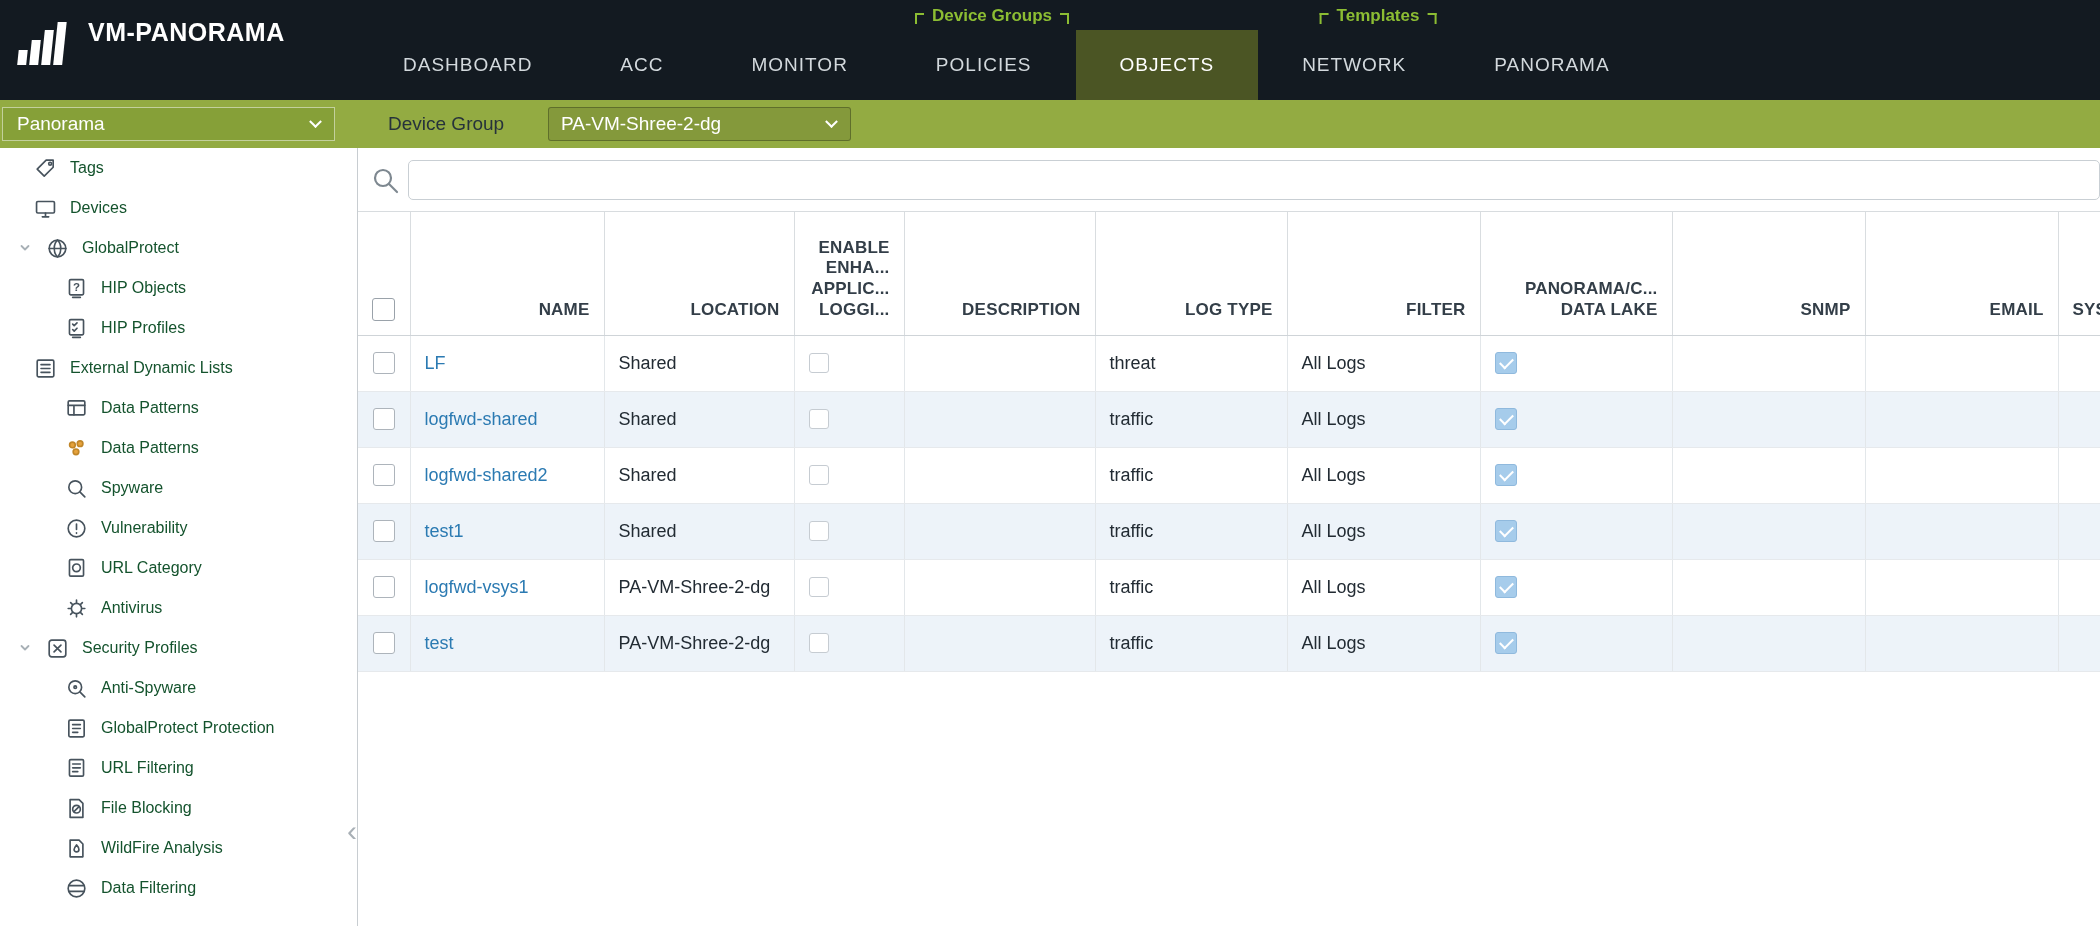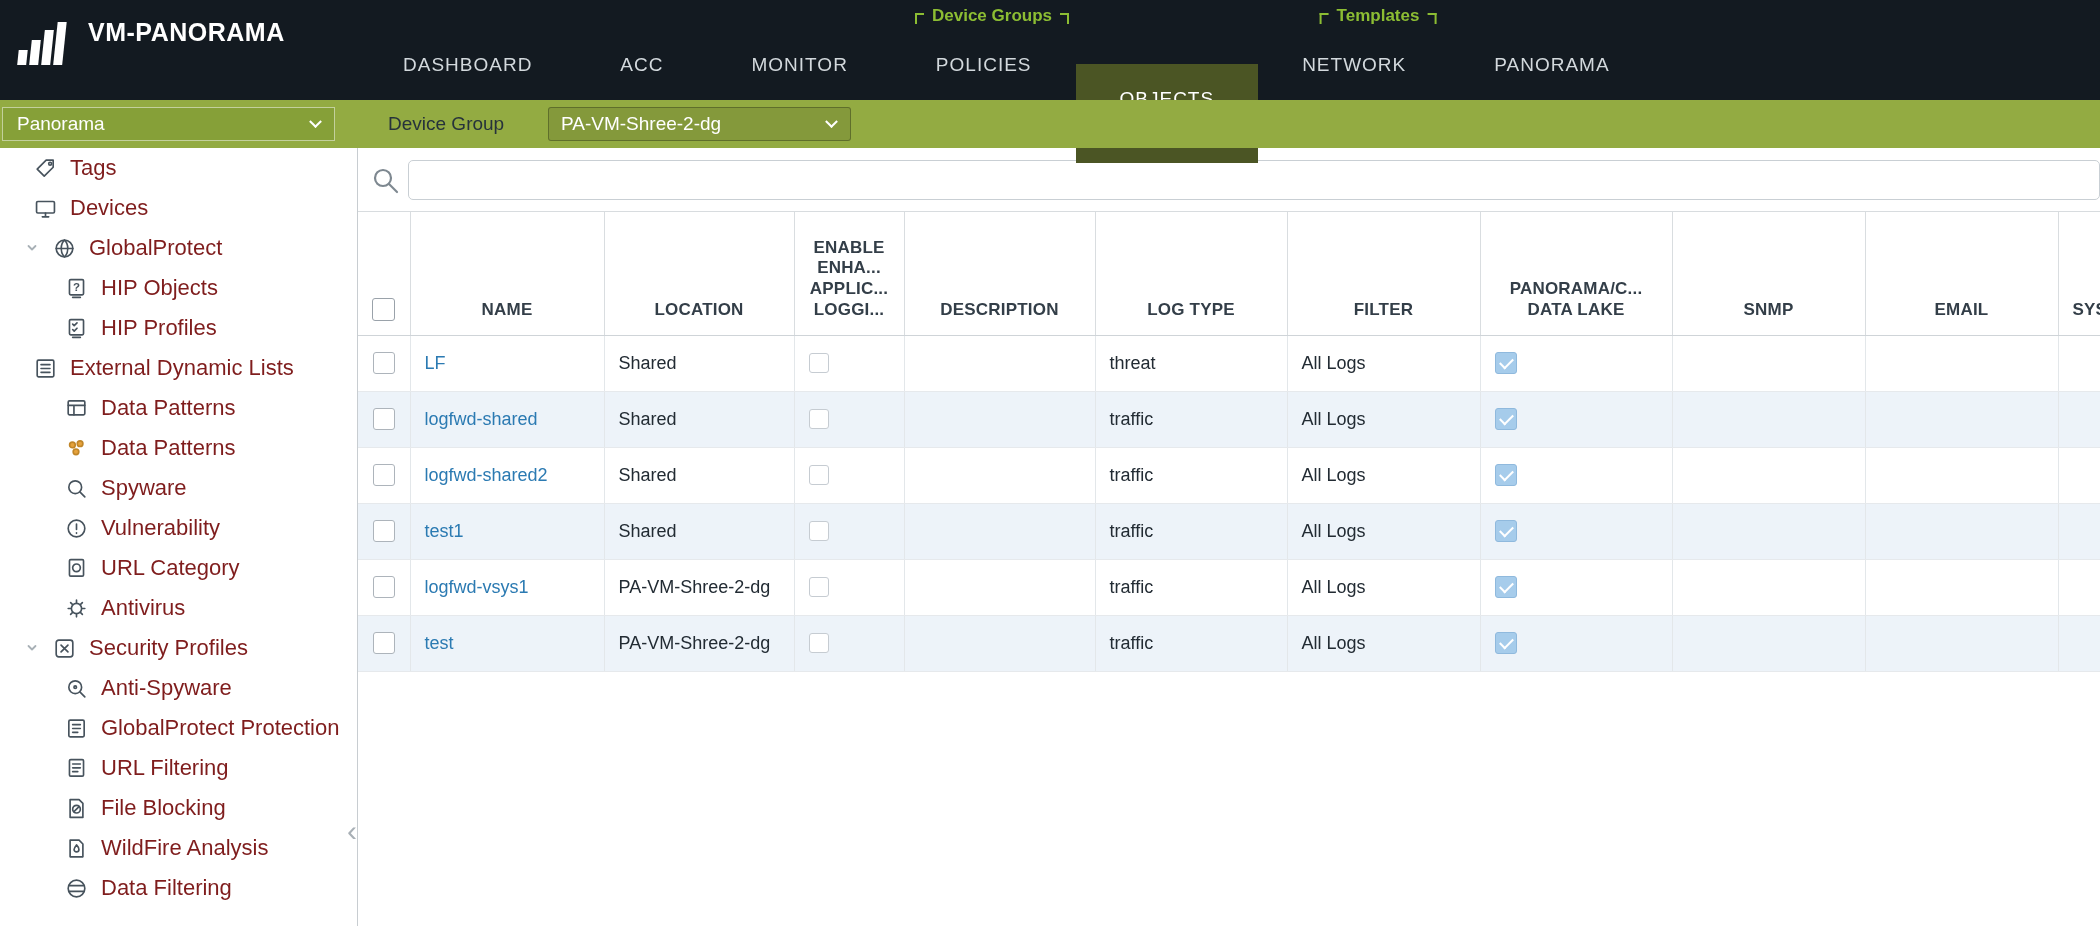--- a/index.html
+++ b/index.html
@@ -8,21 +8,21 @@
   .app { position:relative; width:2100px; height:926px; overflow:hidden; }
 
   
   .topbar { position:relative; height:100px; background:#131a21; }
   .brand { position:absolute; left:10px; top:18px; display:flex; align-items:flex-start; gap:14px; }
   .logo { width:64px; height:52px; }
   .brand-name { color:#ffffff; font-size:25px; font-weight:bold; letter-spacing:.5px; }
   .tabs { position:absolute; left:359px; top:0; height:100px; display:flex; list-style:none; }
   .tab { height:129px; display:flex; align-items:center; padding:0 44px; cursor:pointer; }
   .tab span { color:#d3d9dd; font-size:19px; letter-spacing:1px; }
-  .tab.active { background:linear-gradient(to bottom, rgba(0,0,0,0) 30px, #4b5524 30px);margin-top:34px; }
+  .tab.active { background:linear-gradient(to bottom, rgba(0,0,0,0) 30px, #4b5524 30px); }
   .tab.active span { color:#ffffff; }
   .group-label { position:absolute; top:6px; transform:translateX(-50%); display:flex; align-items:center;
                  color:#8cbd33; font-size:17px; font-weight:bold; white-space:nowrap; }
   .hook { display:inline-block; width:9px; height:11px; border-top:2px solid #8cbd33; transform:translateY(2px); }
   .hook.left  { border-left:2px solid #8cbd33; margin-right:8px; }
   .hook.right { border-right:2px solid #8cbd33; margin-left:8px; }
 
   
   .contextbar { position:relative; height:48px; background:#93ab42; }
   .scope-select { position:absolute; left:2px; top:7px; width:333px; height:34px;
@@ -39,45 +39,45 @@
           border-bottom:2px solid #fff; transform:rotate(45deg) translate(-2px,-2px); }
 
   
   .layout { display:flex; height:778px; }
 
   
   .sidebar { position:relative; width:358px; background:#fff; border-right:1px solid #c8cdd1; overflow:hidden; }
   .sidebar ul { list-style:none; }
   .side-item { height:40px; display:flex; align-items:center; gap:13px; cursor:pointer; white-space:nowrap; }
   .side-item.lvl0 { padding-left:34px; }
-  .side-item.lvl0.expandable { padding-left:24px; }
+  .side-item.lvl0.expandable { padding-left:17px; }
   .side-item.lvl1 { padding-left:65px; }
   .caret { width:16px; height:16px; flex:0 0 16px; }
   .caret path { stroke:#a8b0b6; stroke-width:1.8; fill:none; stroke-linecap:round; stroke-linejoin:round; }
   .sicon { width:23px; height:23px; flex:0 0 23px; }
   .sicon path,.sicon rect,.sicon circle,.sicon line
         { stroke:#47535d; fill:none; stroke-width:1.3; stroke-linecap:round; stroke-linejoin:round; }
   .sicon text { fill:#47535d; stroke:none; font:700 9px "Liberation Sans",sans-serif; }
-  .side-label { color:#7f1d1d; font-size:22px; }
+  .side-label { color:#14532d; font-size:16px; }
   .collapse-handle { position:absolute; right:0px; top:668px; color:#a9b0b6; font-size:30px;
                      line-height:30px; cursor:pointer; }
 
   
   .content { flex:1; overflow:hidden; background:#fff; }
   .search-row { height:64px; display:flex; align-items:center; padding-left:12px;
                 border-bottom:1px solid #d8dcdf; }
   .mag { width:30px; height:30px; flex:0 0 30px; }
   .mag circle,.mag path { stroke:#7e8890; fill:none; stroke-width:2.2; stroke-linecap:round; }
   .search-input { flex:1; height:40px; margin-left:8px; border:1px solid #c9cfd4; border-radius:5px;
                   font-size:18px; padding:0 14px; color:#2a333c; outline:none;
                   font-family:"Liberation Sans","DejaVu Sans",sans-serif; }
 
   
   table.grid { border-collapse:collapse; table-layout:fixed; width:1743px; }
-  .grid th { vertical-align:bottom; text-align:center; padding:8px 14px 14px 14px;
+  .grid th { vertical-align:bottom; text-align:right; padding:8px 14px 14px 14px;
              color:#333e48; font-size:17px; font-weight:700; letter-spacing:.2px;
              white-space:pre-line; border-right:1px solid #d9dde0; border-bottom:1px solid #cfd4d8;
              height:123px; line-height:1.22; }
   .grid td { vertical-align:middle; padding:8px 14px; color:#222b33; font-size:18px; line-height:1.25;
              border-right:1px solid #e3e7ea; border-bottom:1px solid #e6e9ec; }
   .grid tbody tr { height:56px; }
   .grid tbody tr:nth-child(even) { background:#edf3f9; }
   .grid a.link { color:#2b7ab2; text-decoration:none; cursor:pointer; }
   .cb { position:relative; width:22px; height:22px; border:1.6px solid #adb4bb; border-radius:3px; background:#fff; cursor:pointer; }
   .cb.hd { width:23px; height:23px; border-color:#9aa2aa; margin:0 auto; }

